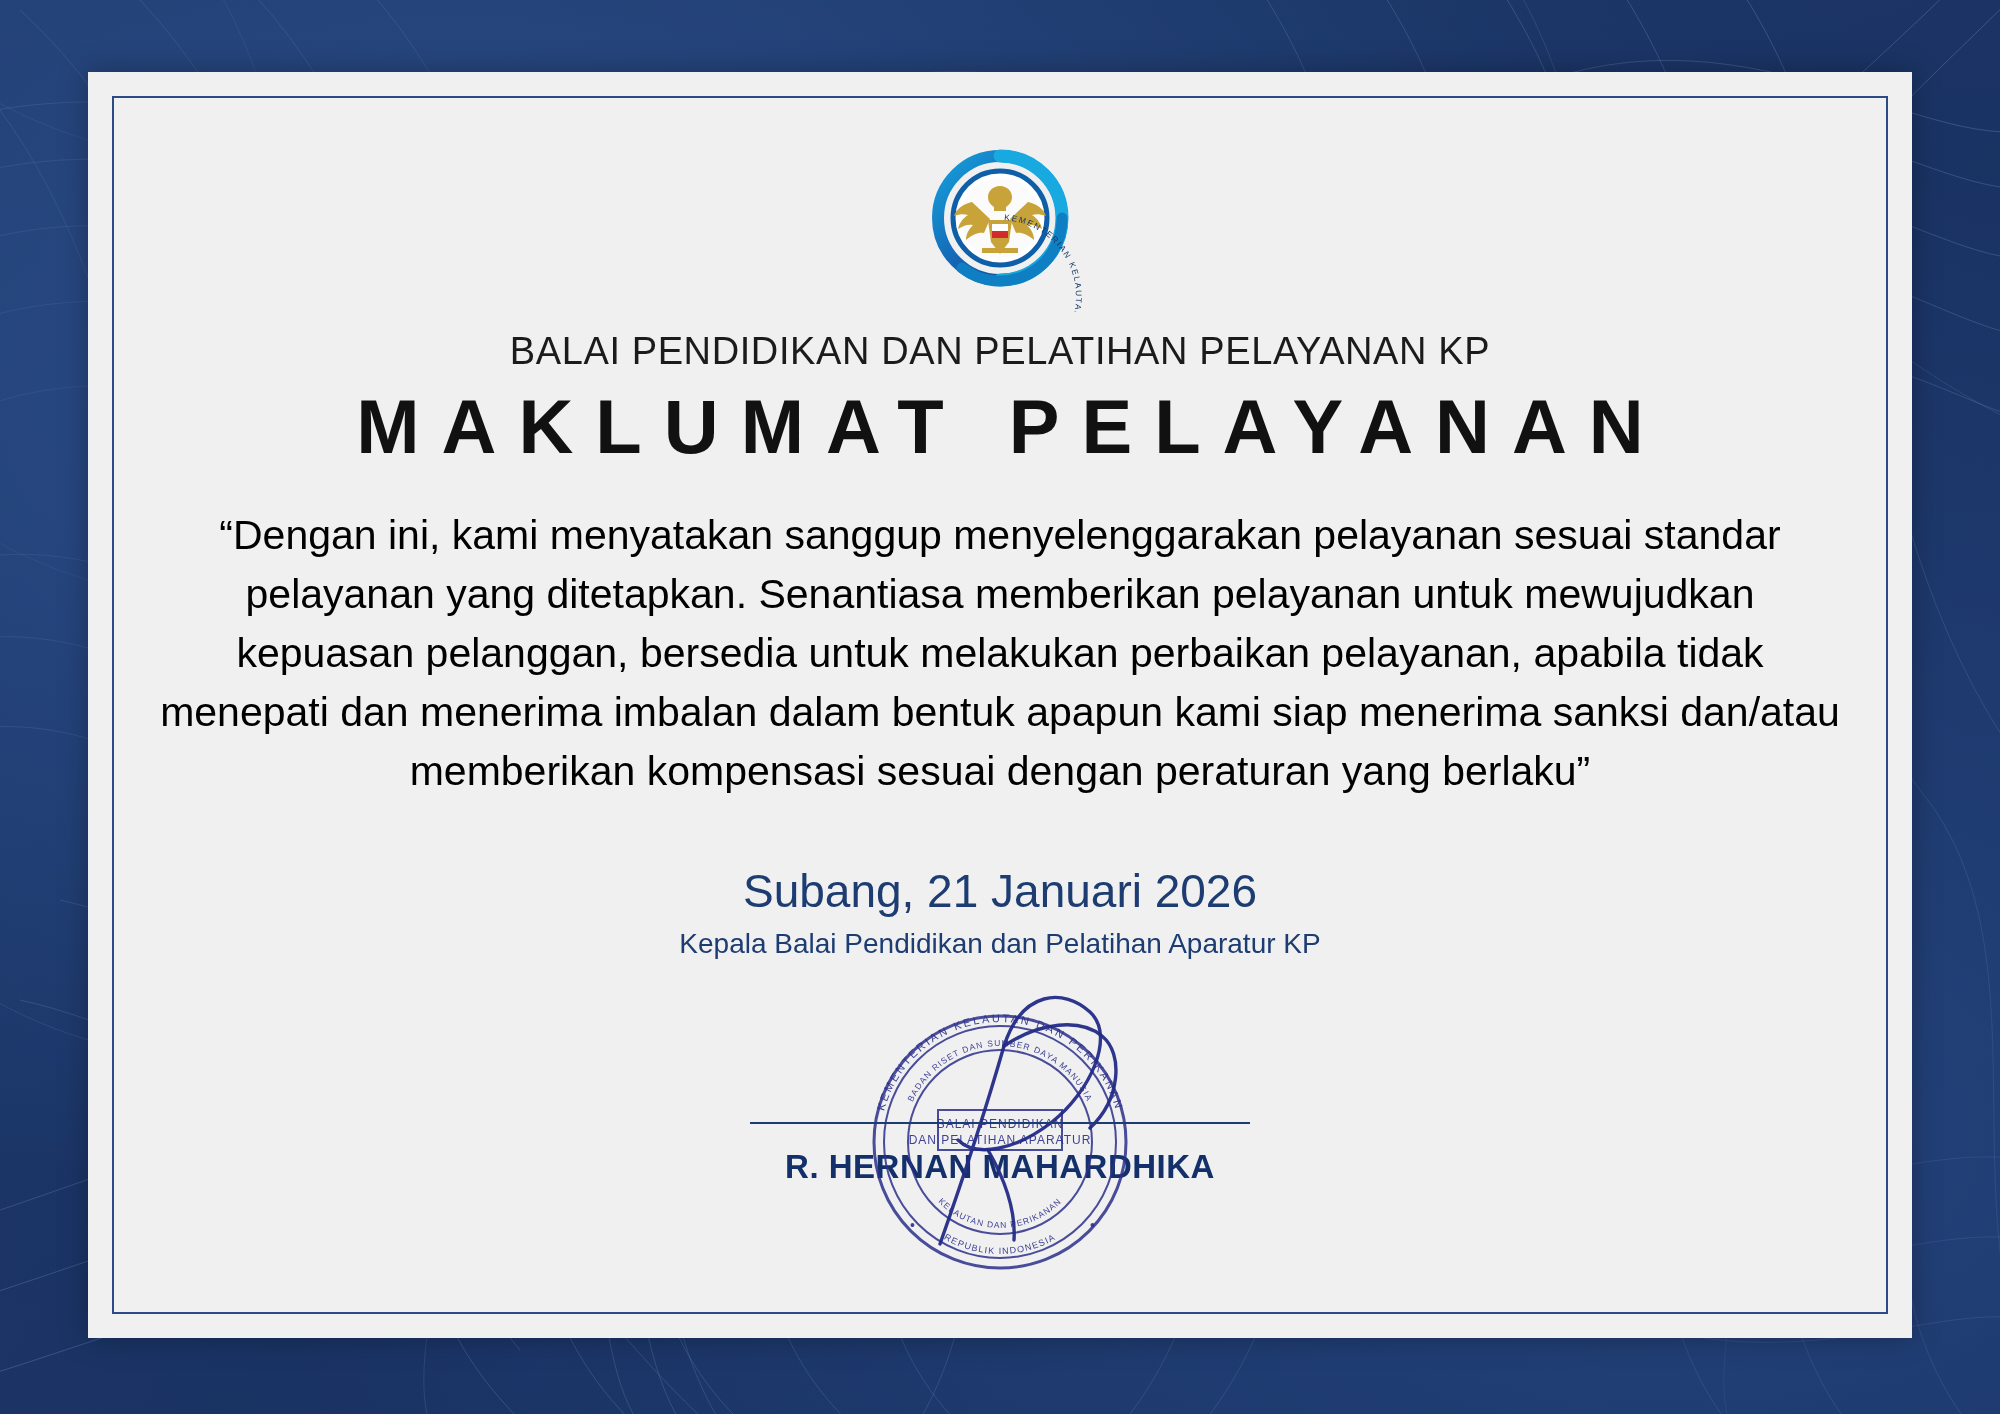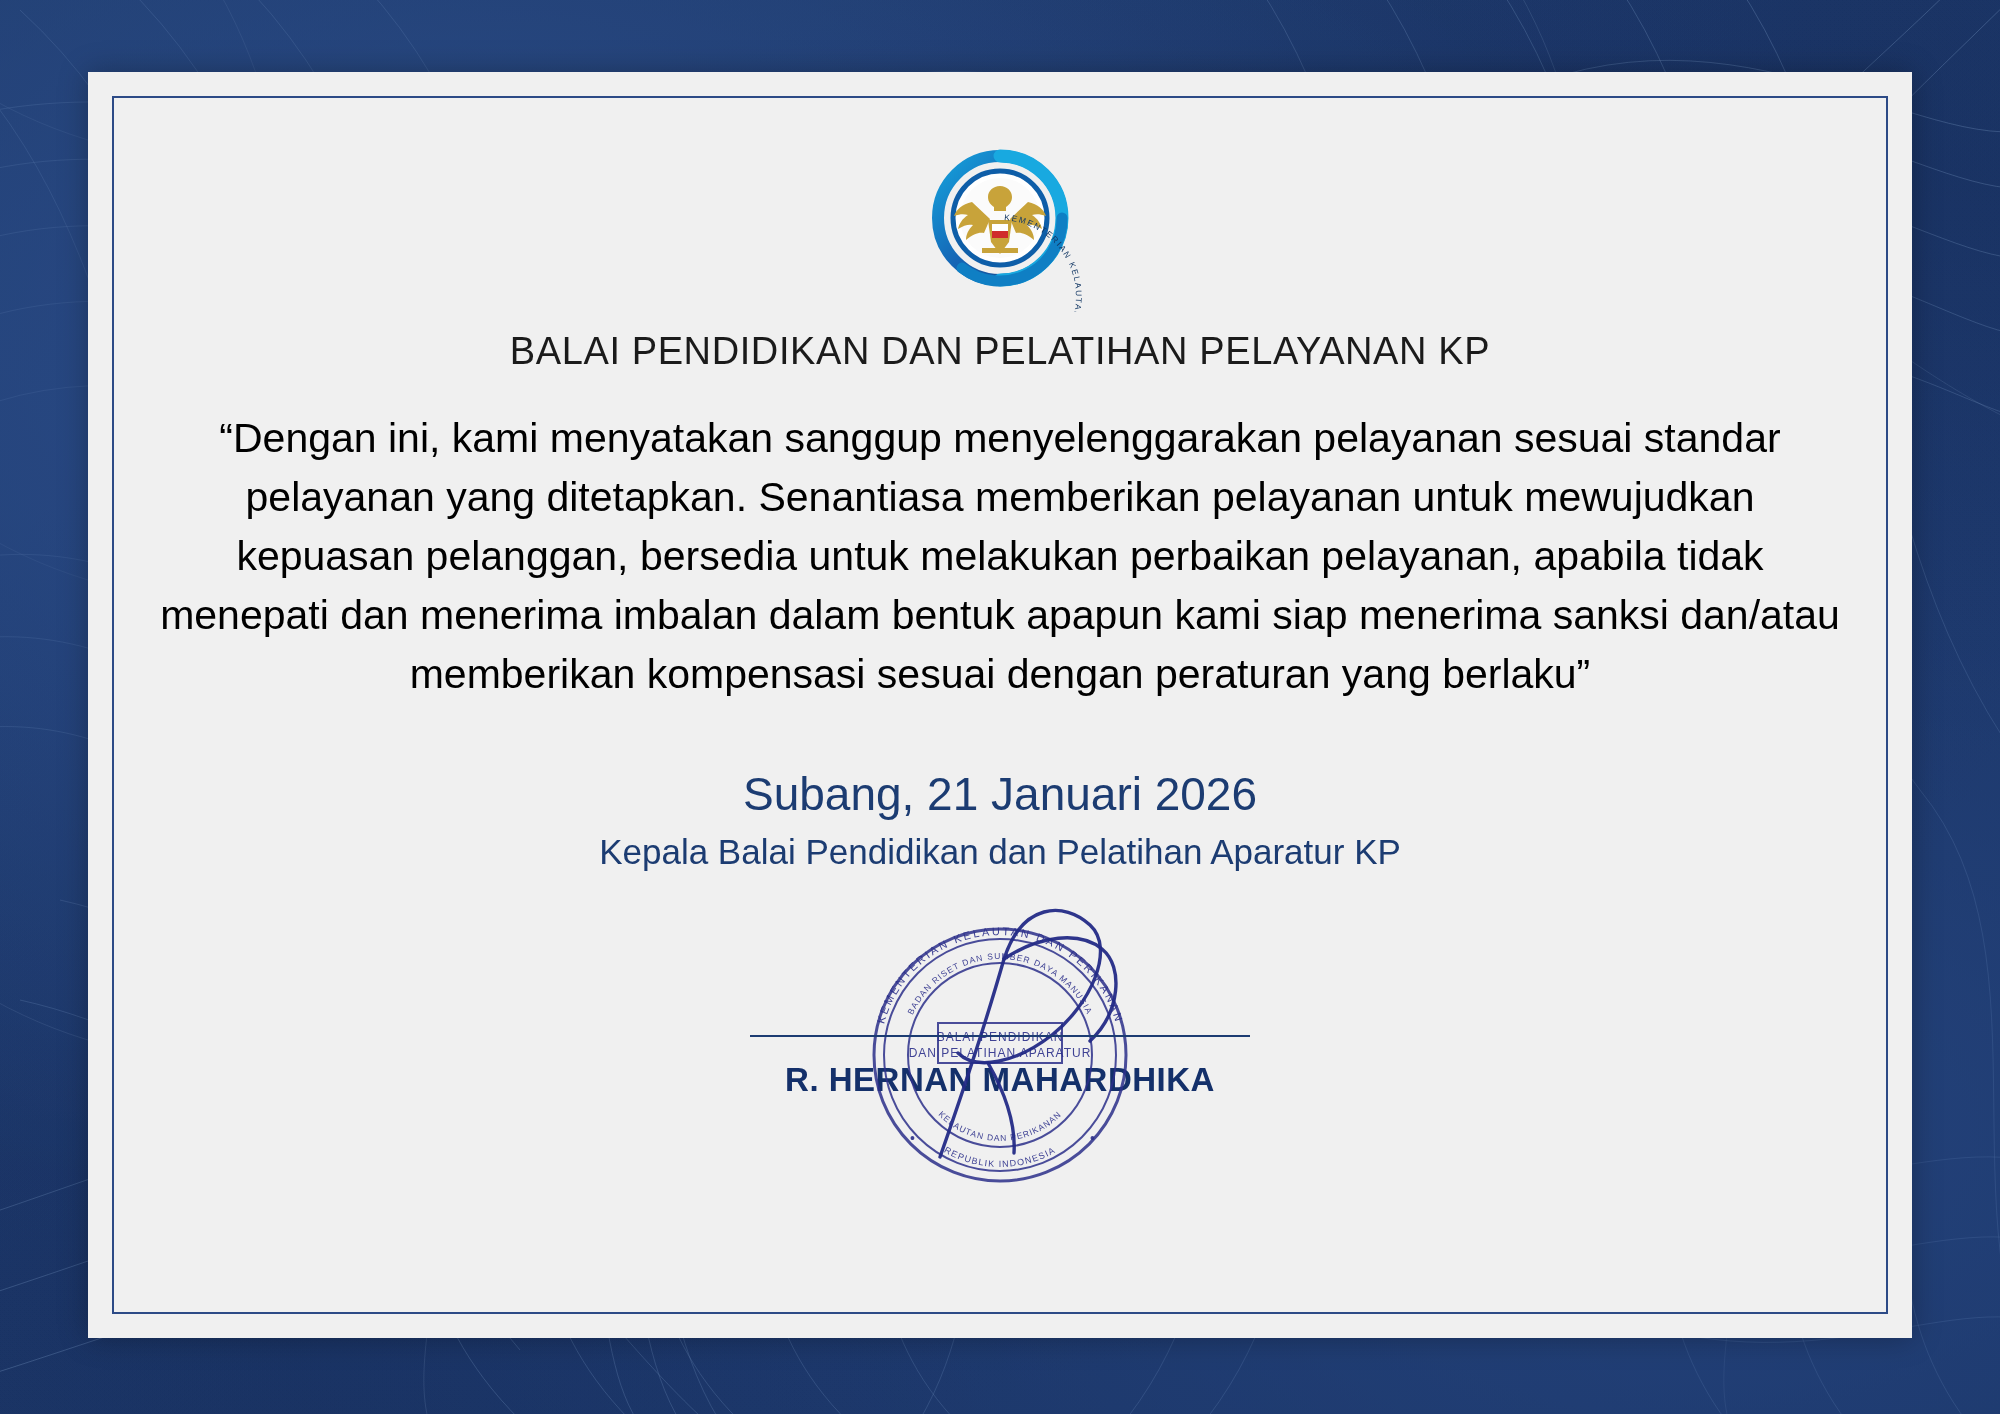--- a/index.html
+++ b/index.html
@@ -112,21 +112,21 @@
     margin-top: 58px;
     text-align: center;
     color: #1c3c72;
     position: relative;
   }
   .sign-place {
     font-size: 46px;
     line-height: 1.42;
   }
   .sign-role {
-    font-size: 35px;
+    font-size: 28px;
     line-height: 1.42;
   }
   .sign-space {
     height: 170px;
     position: relative;
   }
   .sign-line {
     width: 500px;
     height: 2px;
     background: #1c3c72;
@@ -242,20 +242,21 @@
             <rect x="90" y="80" width="16" height="7" fill="#ffffff"></rect>
 
             <text font-size="8.3" fill="#123764" letter-spacing="1.6" font-family="'Liberation Sans', sans-serif">
               <textPath href="#ringPath" startOffset="50%" text-anchor="middle">KEMENTERIAN KELAUTAN DAN PERIKANAN</textPath>
             </text>
           </svg>
         </div>
       </div>
 
       <div class="subtitle">BALAI PENDIDIKAN DAN PELATIHAN PELAYANAN KP</div>
+      <div class="title">MAKLUMAT PELAYANAN</div>
 
       <div class="body-text">“Dengan ini, kami menyatakan sanggup menyelenggarakan pelayanan sesuai standar pelayanan yang ditetapkan. Senantiasa memberikan pelayanan untuk mewujudkan kepuasan pelanggan, bersedia untuk melakukan perbaikan pelayanan, apabila tidak menepati dan menerima imbalan dalam bentuk apapun kami siap menerima sanksi dan/atau memberikan kompensasi sesuai dengan peraturan yang berlaku”</div>
 
       <div class="sign-block">
         <div class="sign-place">Subang, 21 Januari 2026</div>
         <div class="sign-role">Kepala Balai Pendidikan dan Pelatihan Aparatur KP</div>
 
         <div class="sign-space">
           <svg class="stamp" viewBox="0 0 420 300">
             <defs>

